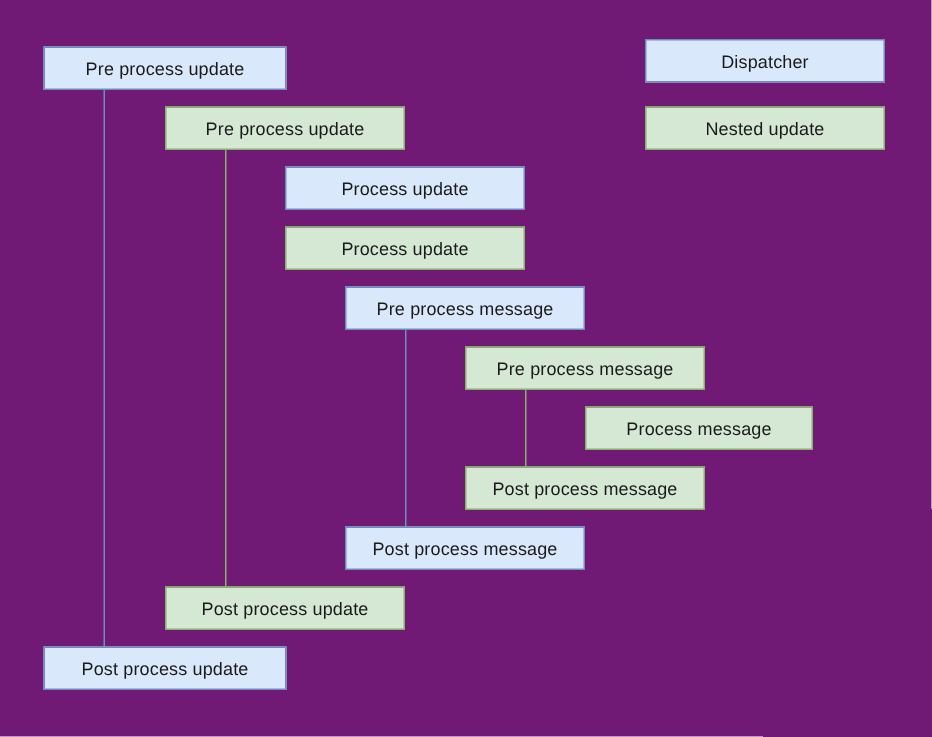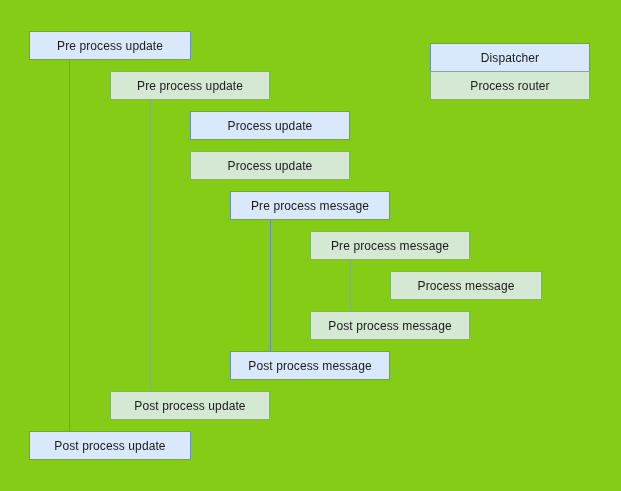--- a/index.html
+++ b/index.html
@@ -4,21 +4,21 @@
 <style>
   html, body {
     margin: 0;
     padding: 0;
     background: #ffffff;
   }
   #canvas {
     position: relative;
     width: 621px;
     height: 491px;
-    background: #84cc16;
+    background: #701a75;
     font-family: "Liberation Sans", sans-serif;
     overflow: hidden;
   }
   .node {
     position: absolute;
     box-sizing: border-box;
     display: flex;
     align-items: center;
     justify-content: center;
     font-size: 12px;
@@ -86,20 +86,20 @@
   <div class="node dispatcher" style="left:230px; top:351px; width:160px; height:29px;">
     <span>Post process message</span>
   </div>
   <div class="node router" style="left:110px; top:391px; width:160px; height:29px;">
     <span>Post process update</span>
   </div>
   <div class="node dispatcher" style="left:29px; top:431px; width:162px; height:29px;">
     <span>Post process update</span>
   </div>
 
-  <div class="node dispatcher" style="left:430px; top:43px; width:160px; height:29px;">
+  <div class="node dispatcher" style="left:430px; top:26px; width:160px; height:29px;">
     <span>Dispatcher</span>
   </div>
   <div class="node router" style="left:430px; top:71px; width:160px; height:29px;">
-    <span>Process router</span>
+    <span>Nested update</span>
   </div>
 
 </div>
 
 </body></html>

